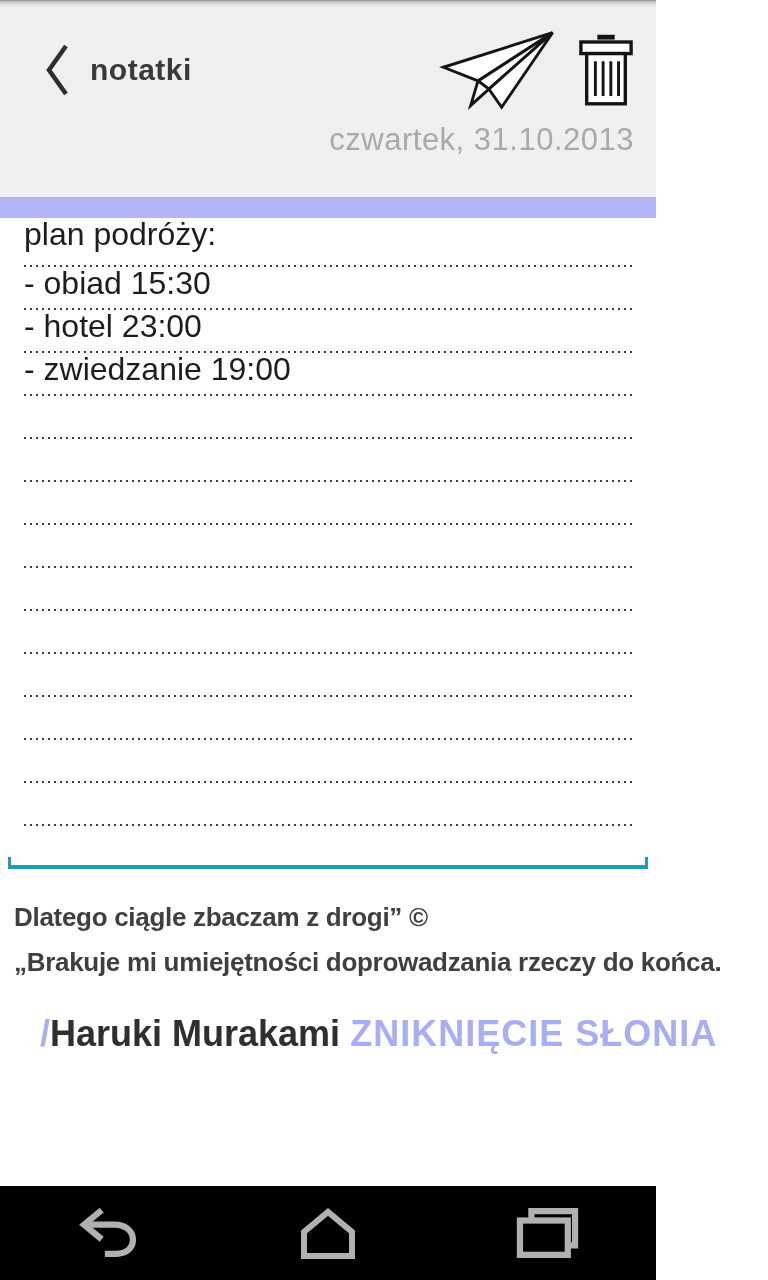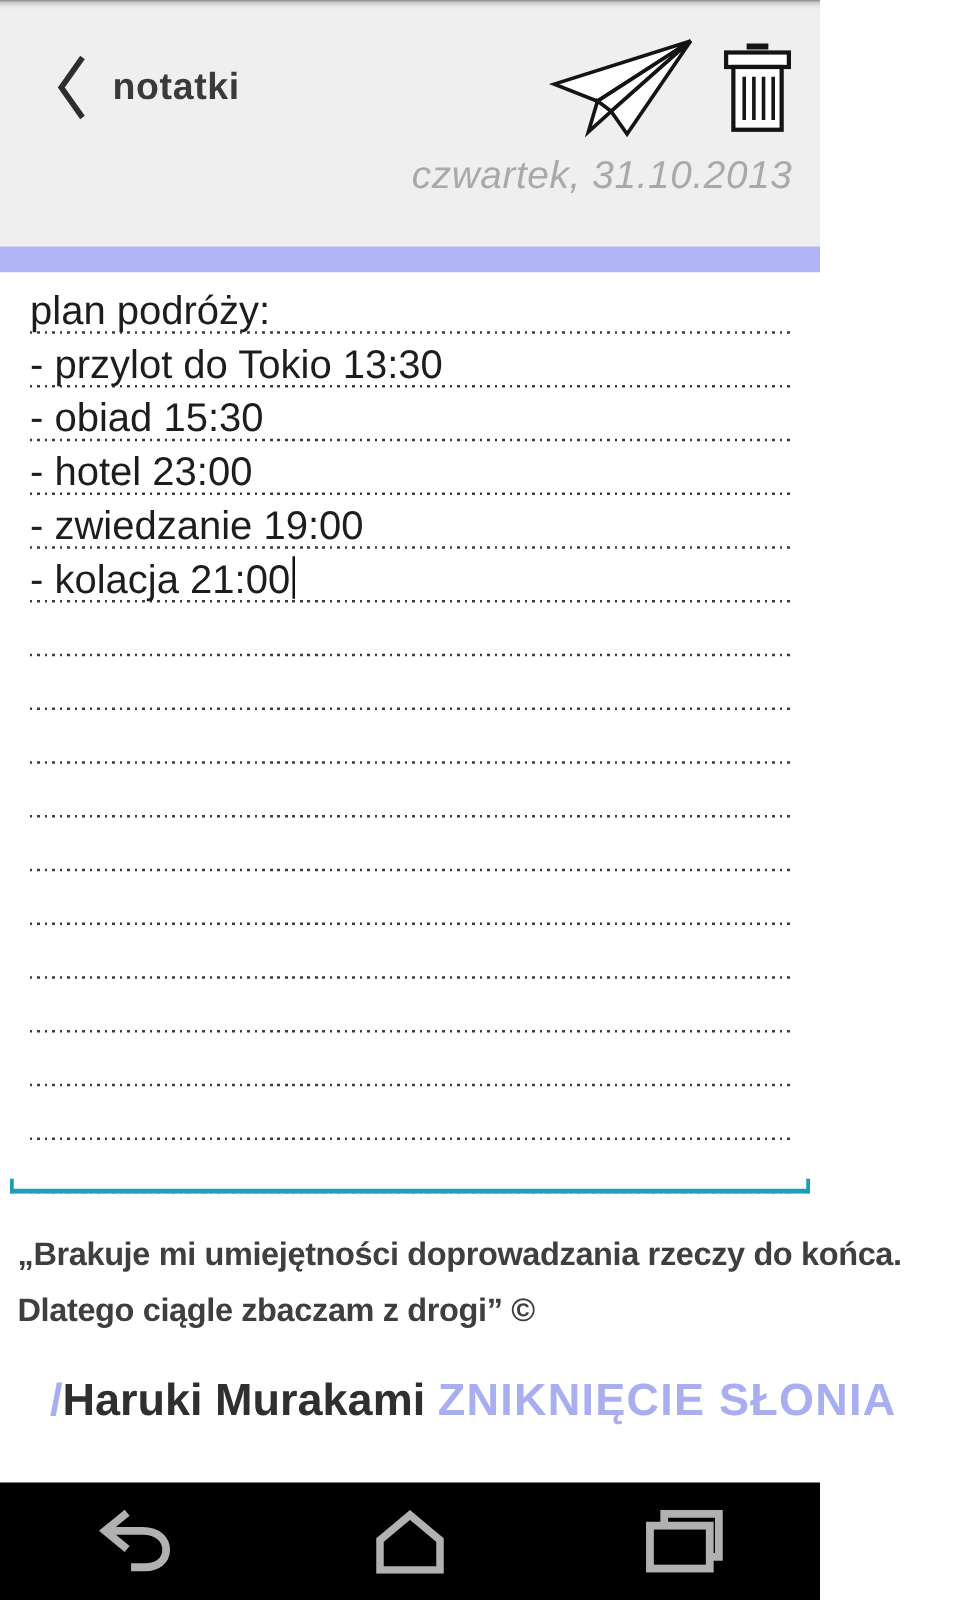--- a/index.html
+++ b/index.html
@@ -15,26 +15,26 @@
   
   .header{height:197px;background:var(--header-bg);position:relative;flex:none;}
   .header::before{content:"";position:absolute;left:0;top:0;right:0;height:8px;
     background:linear-gradient(to bottom, rgba(0,0,0,.42) 0, rgba(0,0,0,.16) 2px, rgba(0,0,0,.04) 5px, rgba(0,0,0,0) 8px);}
   .top-row{display:flex;align-items:center;padding:30px 22px 0 44px;}
   .back-btn{display:flex;align-items:center;cursor:pointer;background:none;border:none;}
   .back-btn .title{margin-left:20px;font-size:30px;font-weight:600;color:#3a3a3a;letter-spacing:.5px;}
   .hdr-icons{margin-left:auto;display:flex;align-items:center;gap:20px;}
   .icon-btn{background:none;border:none;cursor:pointer;display:flex;align-items:center;}
   .date-row{margin-top:12px;text-align:right;padding-right:22px;
-    font-size:31px;font-weight:500;color:var(--date-gray);letter-spacing:.5px;font-style:italic;}
+    font-size:31px;font-weight:500;color:var(--date-gray);letter-spacing:.5px;}
   .accent-bar{height:21px;background:var(--accent-lavender);flex:none;}
 
   
   .note-editor{flex:none;padding:0 24px;background:#fff;}
-  .note-line{height:43px;display:flex;align-items:flex-end;padding-bottom:3px;
+  .note-line{height:43px;display:flex;padding-bottom:3px;
     background-image:repeating-linear-gradient(to right,#3c3c3c 0 2px,transparent 2px 6px);
     background-repeat:no-repeat;background-position:left bottom;background-size:100% 2px;}
   .note-line.first{height:49px;}
   .note-text{font-size:32px;color:var(--text-dark);white-space:pre;line-height:1;}
   .cursor{display:inline-block;width:2px;height:34px;background:#111;margin-left:2px;}
   .focus-underline{height:12px;margin:-12px 8px 0 8px;
     border-left:3px solid var(--focus-teal);border-right:3px solid var(--focus-teal);
     border-bottom:4px solid var(--focus-teal);}
 
   
@@ -92,34 +92,27 @@
     <div class="date-row">czwartek, 31.10.2013</div>
   </div>
 
   <div class="accent-bar"></div>
 
   <div class="note-editor">
       <div class="note-line first">
         <span class="note-text">plan podróży:</span>
       </div>
       <div class="note-line">
-        <span class="note-text">- przylot do Tokio 13:30</span>
-      </div>
-      <div class="note-line">
         <span class="note-text">- obiad 15:30</span>
       </div>
       <div class="note-line">
         <span class="note-text">- hotel 23:00</span>
       </div>
       <div class="note-line">
         <span class="note-text">- zwiedzanie 19:00</span>
-      </div>
-      <div class="note-line">
-        <span class="note-text">- kolacja 21:00</span>
-        <span class="cursor"></span>
       </div>
       <div class="note-line">
         <span class="note-text"></span>
       </div>
       <div class="note-line">
         <span class="note-text"></span>
       </div>
       <div class="note-line">
         <span class="note-text"></span>
       </div>
@@ -144,22 +137,22 @@
       <div class="note-line">
         <span class="note-text"></span>
       </div>
       <div class="note-line">
         <span class="note-text"></span>
       </div>
     </div>
   <div class="focus-underline"></div>
 
   <div class="footer">
+    <div class="quote-line">Dlatego ciągle zbaczam z drogi” ©</div>
     <div class="quote-line">„Brakuje mi umiejętności doprowadzania rzeczy do końca.</div>
-    <div class="quote-line">Dlatego ciągle zbaczam z drogi” ©</div>
     <div class="attribution">
       <span class="slash">/</span><span class="author">Haruki Murakami </span><span class="book">ZNIKNIĘCIE SŁONIA</span>
     </div>
   </div>
 
   <div class="navbar">
     <button class="nav-btn">
       <span>
         <svg width="66" height="52" viewBox="0 0 62 50" fill="none" stroke="#b1b1b1" stroke-width="6">
           <path d="M24 3 L7 17 L24 31"></path>

